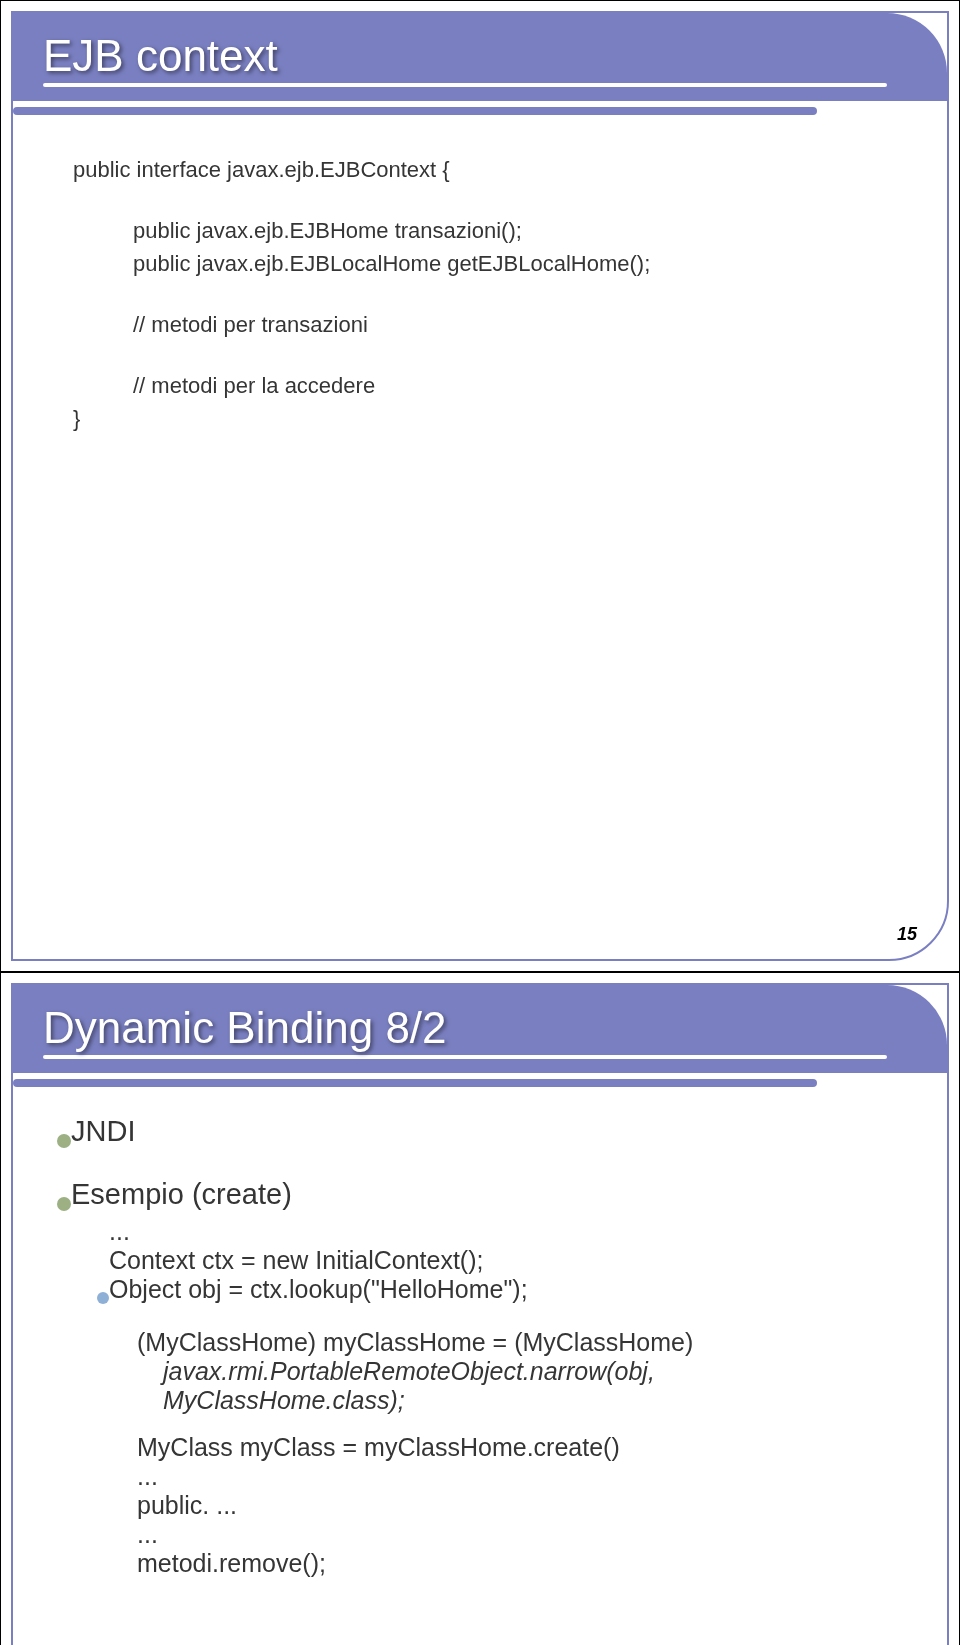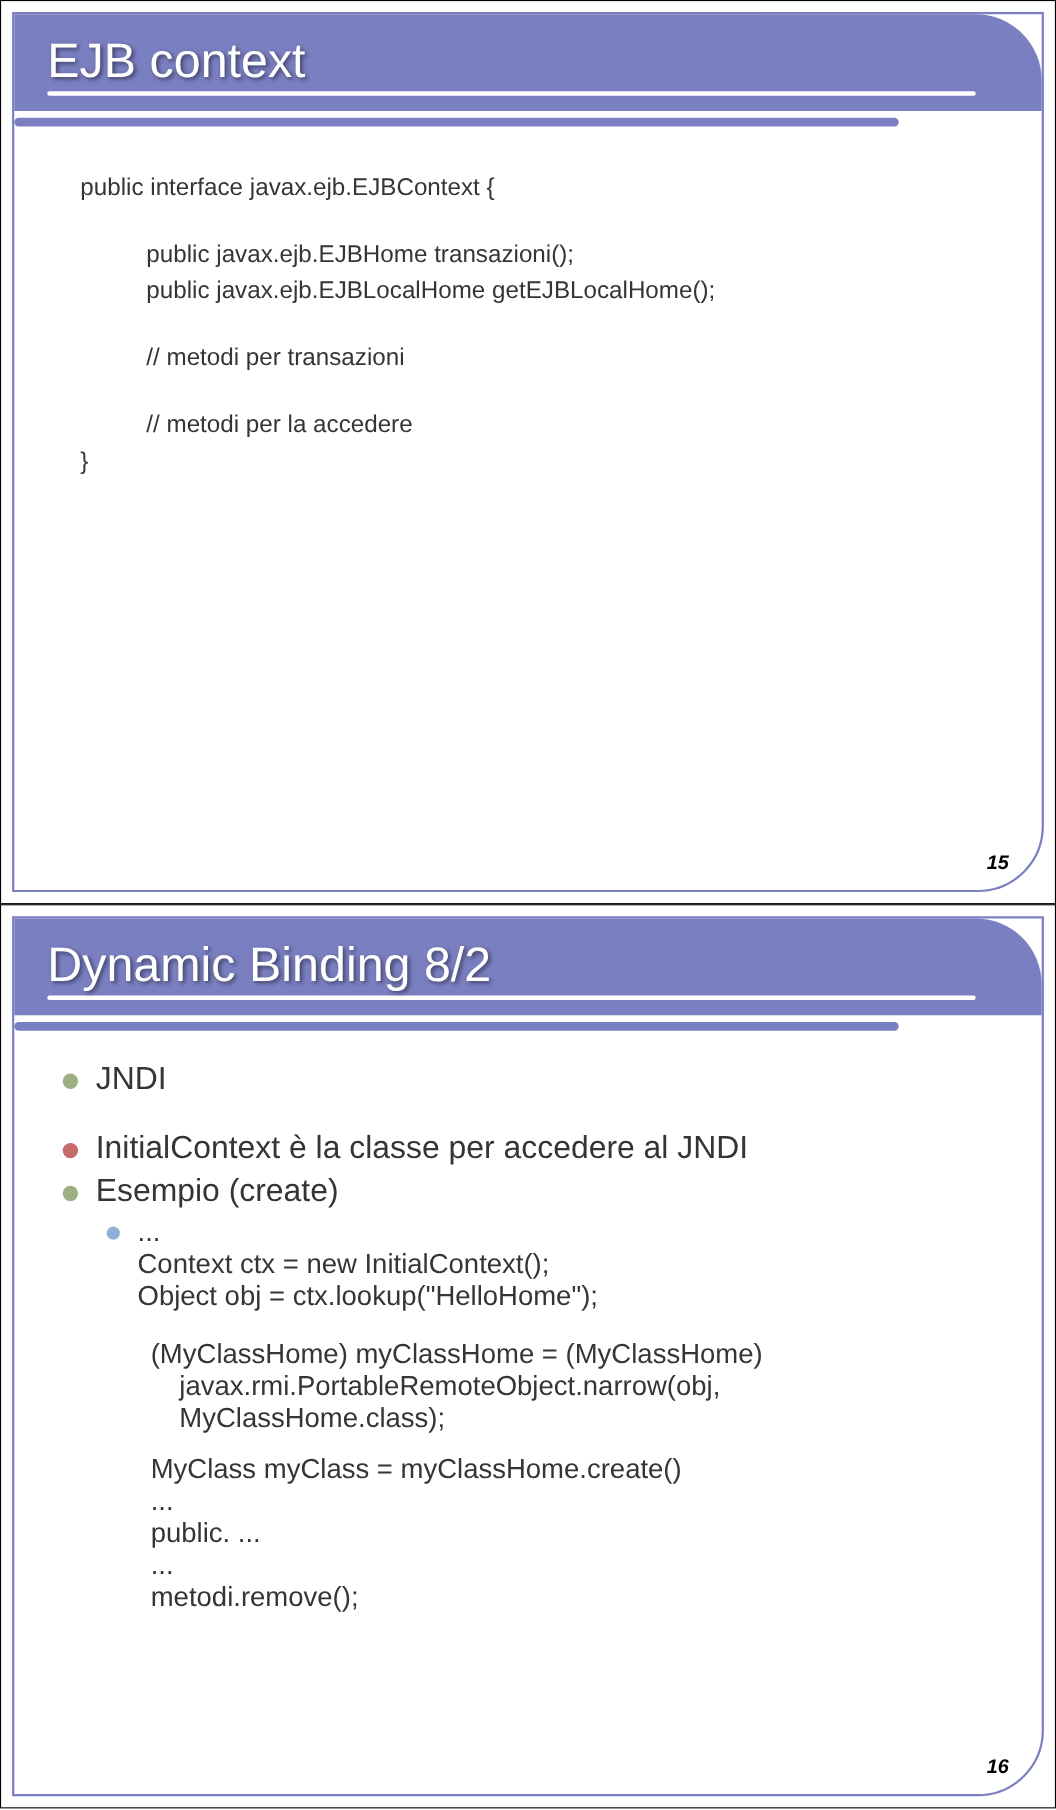--- a/index.html
+++ b/index.html
@@ -3,21 +3,21 @@
 <meta charset="utf-8">
 <style>
   * { margin:0; padding:0; box-sizing:border-box; }
   body {
     background:#fff;
     font-family: Arial, Helvetica, sans-serif;
     width:960px;
   }
   .page {
     width:960px;
-    height:822px;
+    height:972px;
     position:relative;
     border:1px solid #000;
     padding:10px;
   }
   .slide-outer {
     width:100%;
     height:100%;
     position:relative;
     border-radius:0 0 60px 0;
     border:2px solid #7a7fc1;
@@ -72,22 +72,22 @@
     position:absolute;
     bottom:14px;
     right:30px;
     font-weight:bold;
     font-size:18px;
     color:#000;
     font-style:italic;
   }
   .bullet-row {
     display:flex;
-    align-items:flex-start;
-    gap:16px;
+    align-items:flex-end;
+    gap:0;
     margin-bottom:6px;
   }
   .bullet-dot {
     width:14px;
     height:14px;
     border-radius:50%;
     flex-shrink:0;
     margin-top:9px;
   }
   .dot-big { width:14px; height:14px; margin-top:11px; }
@@ -134,44 +134,40 @@
     </div>
     <div class="content" style="top:130px;left:44px;right:44px;">
 
       <div class="bullet-row">
         <div class="bullet-dot dot-big c-green"></div>
         <div class="b-text-lg">JNDI</div>
       </div>
 
       <div style="height:24px;"></div>
 
-      <div class="bullet-row">
-        <div class="bullet-dot dot-big c-red"></div>
-        <div class="b-text-lg">InitialContext è la classe per accedere al JNDI</div>
-      </div>
 
       <div class="bullet-row">
         <div class="bullet-dot dot-big c-green"></div>
         <div class="b-text-lg">Esempio (create)</div>
       </div>
 
       <div class="bullet-row sub-indent">
         <div class="bullet-dot dot-med c-blue"></div>
         <div>
           <div class="b-text-md">...</div>
           <div class="b-text-md">Context ctx = new InitialContext();</div>
           <div class="b-text-md">Object obj = ctx.lookup("HelloHome");</div>
         </div>
       </div>
 
       <div style="height:18px;"></div>
 
       <div class="sub-indent2">
         <div class="b-text-md">(MyClassHome) myClassHome = (MyClassHome)</div>
-        <div class="b-text-md" style="padding-left:26px;">javax.rmi.PortableRemoteObject.narrow(obj, MyClassHome.class);</div>
+        <div class="b-text-md" style="padding-left:26px;font-style:italic;">javax.rmi.PortableRemoteObject.narrow(obj, MyClassHome.class);</div>
       </div>
 
       <div style="height:18px;"></div>
 
       <div class="sub-indent2">
         <div class="b-text-md">MyClass myClass = myClassHome.create()</div>
         <div class="b-text-md">...</div>
         <div class="b-text-md">public. ...</div>
         <div class="b-text-md">...</div>
         <div class="b-text-md">metodi.remove();</div>

